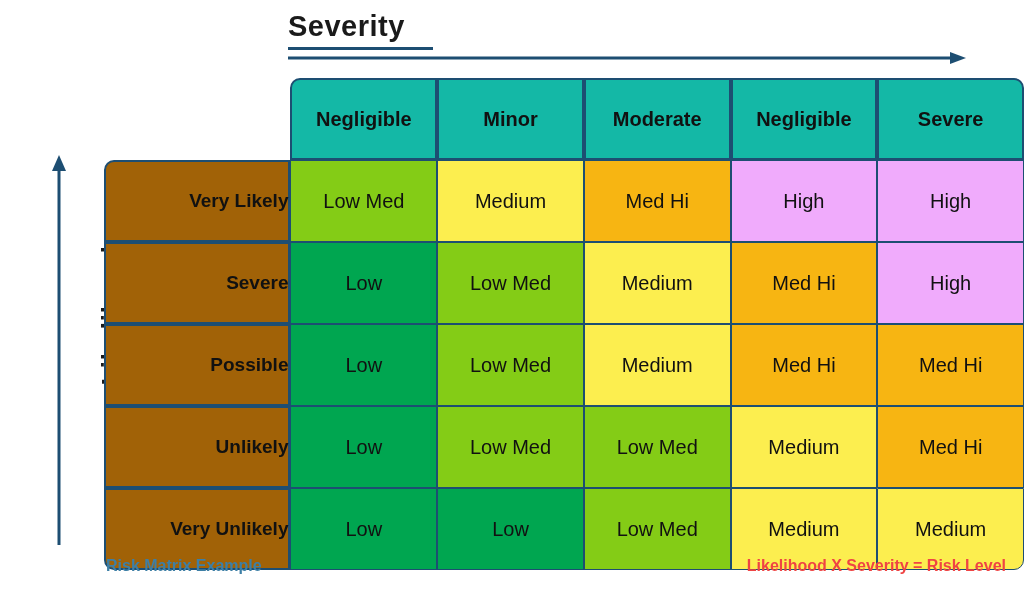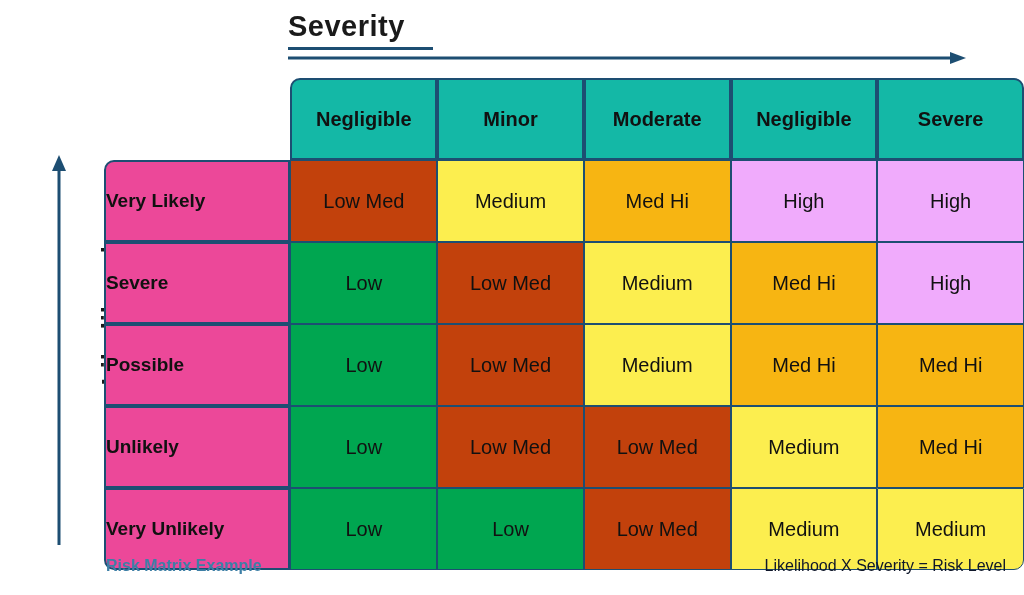--- a/index.html
+++ b/index.html
@@ -91,66 +91,66 @@
     color: #111111;
     text-align: center;
     vertical-align: middle;
   }
   .sev-head.first { border-top-left-radius: 10px; }
   .sev-head.last  { border-top-right-radius: 10px; }
 
   .lik-head {
     width: 183px;
     height: 78px;
-    background: #ec4899;
+    background: #a16207;
     border: 2px solid #1d4e72;
     font-size: 19px;
     font-weight: bold;
     color: #111111;
-    text-align: left;
+    text-align: right;
     vertical-align: middle;
   }
   .lik-head.top    { border-top-left-radius: 10px; }
   .lik-head.bottom { border-bottom-left-radius: 10px; }
 
   .cell {
     width: 143px;
     height: 78px;
     border: 1px solid #1d4e72;
     text-align: center;
     vertical-align: middle;
     font-size: 20px;
     color: #111111;
   }
   .cell.r-last-c-last  { border-bottom-right-radius: 10px; }
 
   
   .lvl-low     { background: #00a650; }
-  .lvl-lowmed  { background: #c2410c; }
+  .lvl-lowmed  { background: #84cc16; }
   .lvl-medium  { background: #fcee4f; }
   .lvl-medhi   { background: #f7b512; }
   .lvl-high    { background: #f0abfc; }
   .cell.lvl-high { color: #111111; }
 
   
   #footer-left {
     position: absolute;
     left: 106px;
     top: 557px;
     font-size: 16px;
     font-weight: bold;
     color: #3d7fa6;
   }
   #footer-right {
     position: absolute;
     right: 18px;
     top: 557px;
     font-size: 16px;
-    font-weight: normal;
-    color: #0f172a;
+    font-weight: bold;
+    color: #ef4444;
     margin-left: 36px;
   }
 </style>
 </head>
 <body>
 
 <div id="severity-title">Severity</div>
 <div id="severity-underline"></div>
 <svg id="severity-arrow" viewBox="0 0 678 12">
   <line x1="0" y1="6" x2="662" y2="6" stroke="#1d4e72" stroke-width="3"></line>

